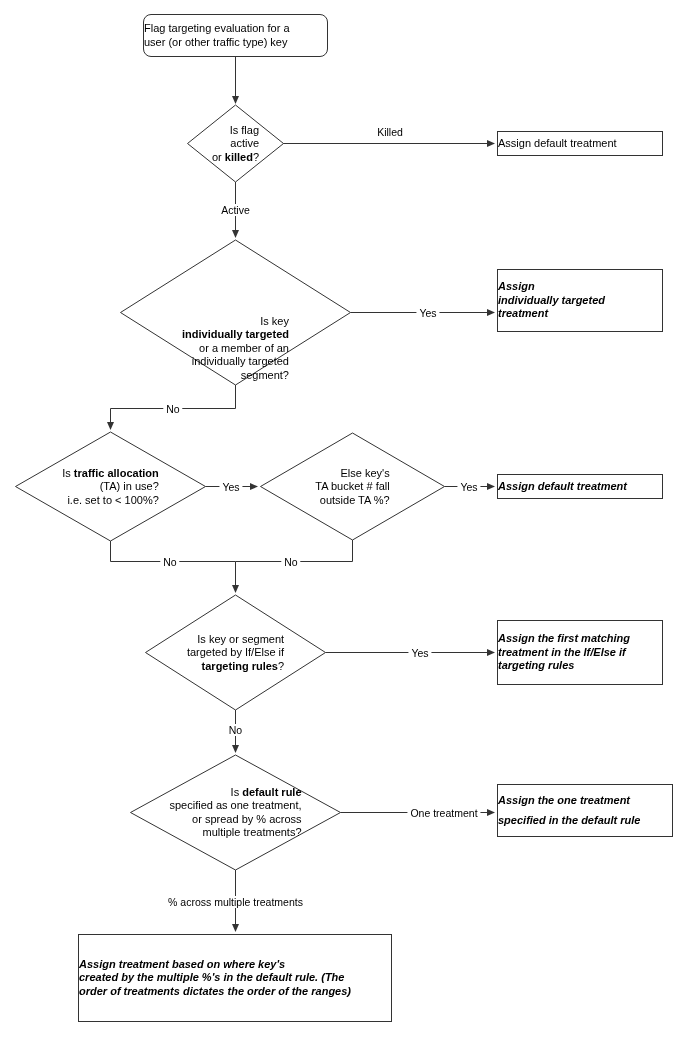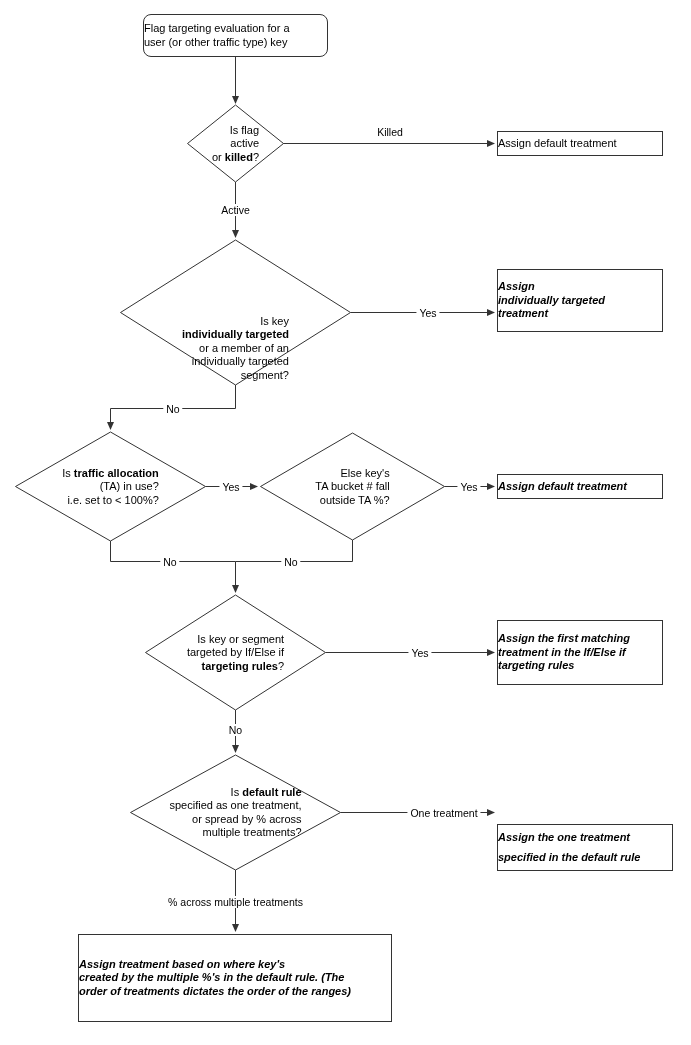--- a/index.html
+++ b/index.html
@@ -115,21 +115,21 @@
   <div class="node bold" style="left:497px; top:474px; width:166px; height:25px;">
     <div class="ln">Assign default treatment</div>
   </div>
 
   <div class="node bold" style="left:497px; top:620px; width:166px; height:65px;">
     <div class="ln">Assign the first matching</div>
     <div class="ln">treatment in the If/Else if</div>
     <div class="ln">targeting rules</div>
   </div>
 
-  <div class="node bold" style="left:497px; top:824px; width:176px; height:47px;gap:6px;">
+  <div class="node bold" style="left:497px; top:784px; width:176px; height:53px;gap:6px;">
     <div class="ln">Assign the one treatment</div>
     <div class="ln">specified in the default rule</div>
   </div>
 
   <div class="node bold" style="left:78px; top:934px; width:314px; height:88px; font-size:11px;">
     <div class="ln">Assign treatment based on where key's</div>
     <div class="ln">created by the multiple %'s in the default rule. (The</div>
     <div class="ln">order of treatments dictates the order of the ranges)</div>
   </div>
 

